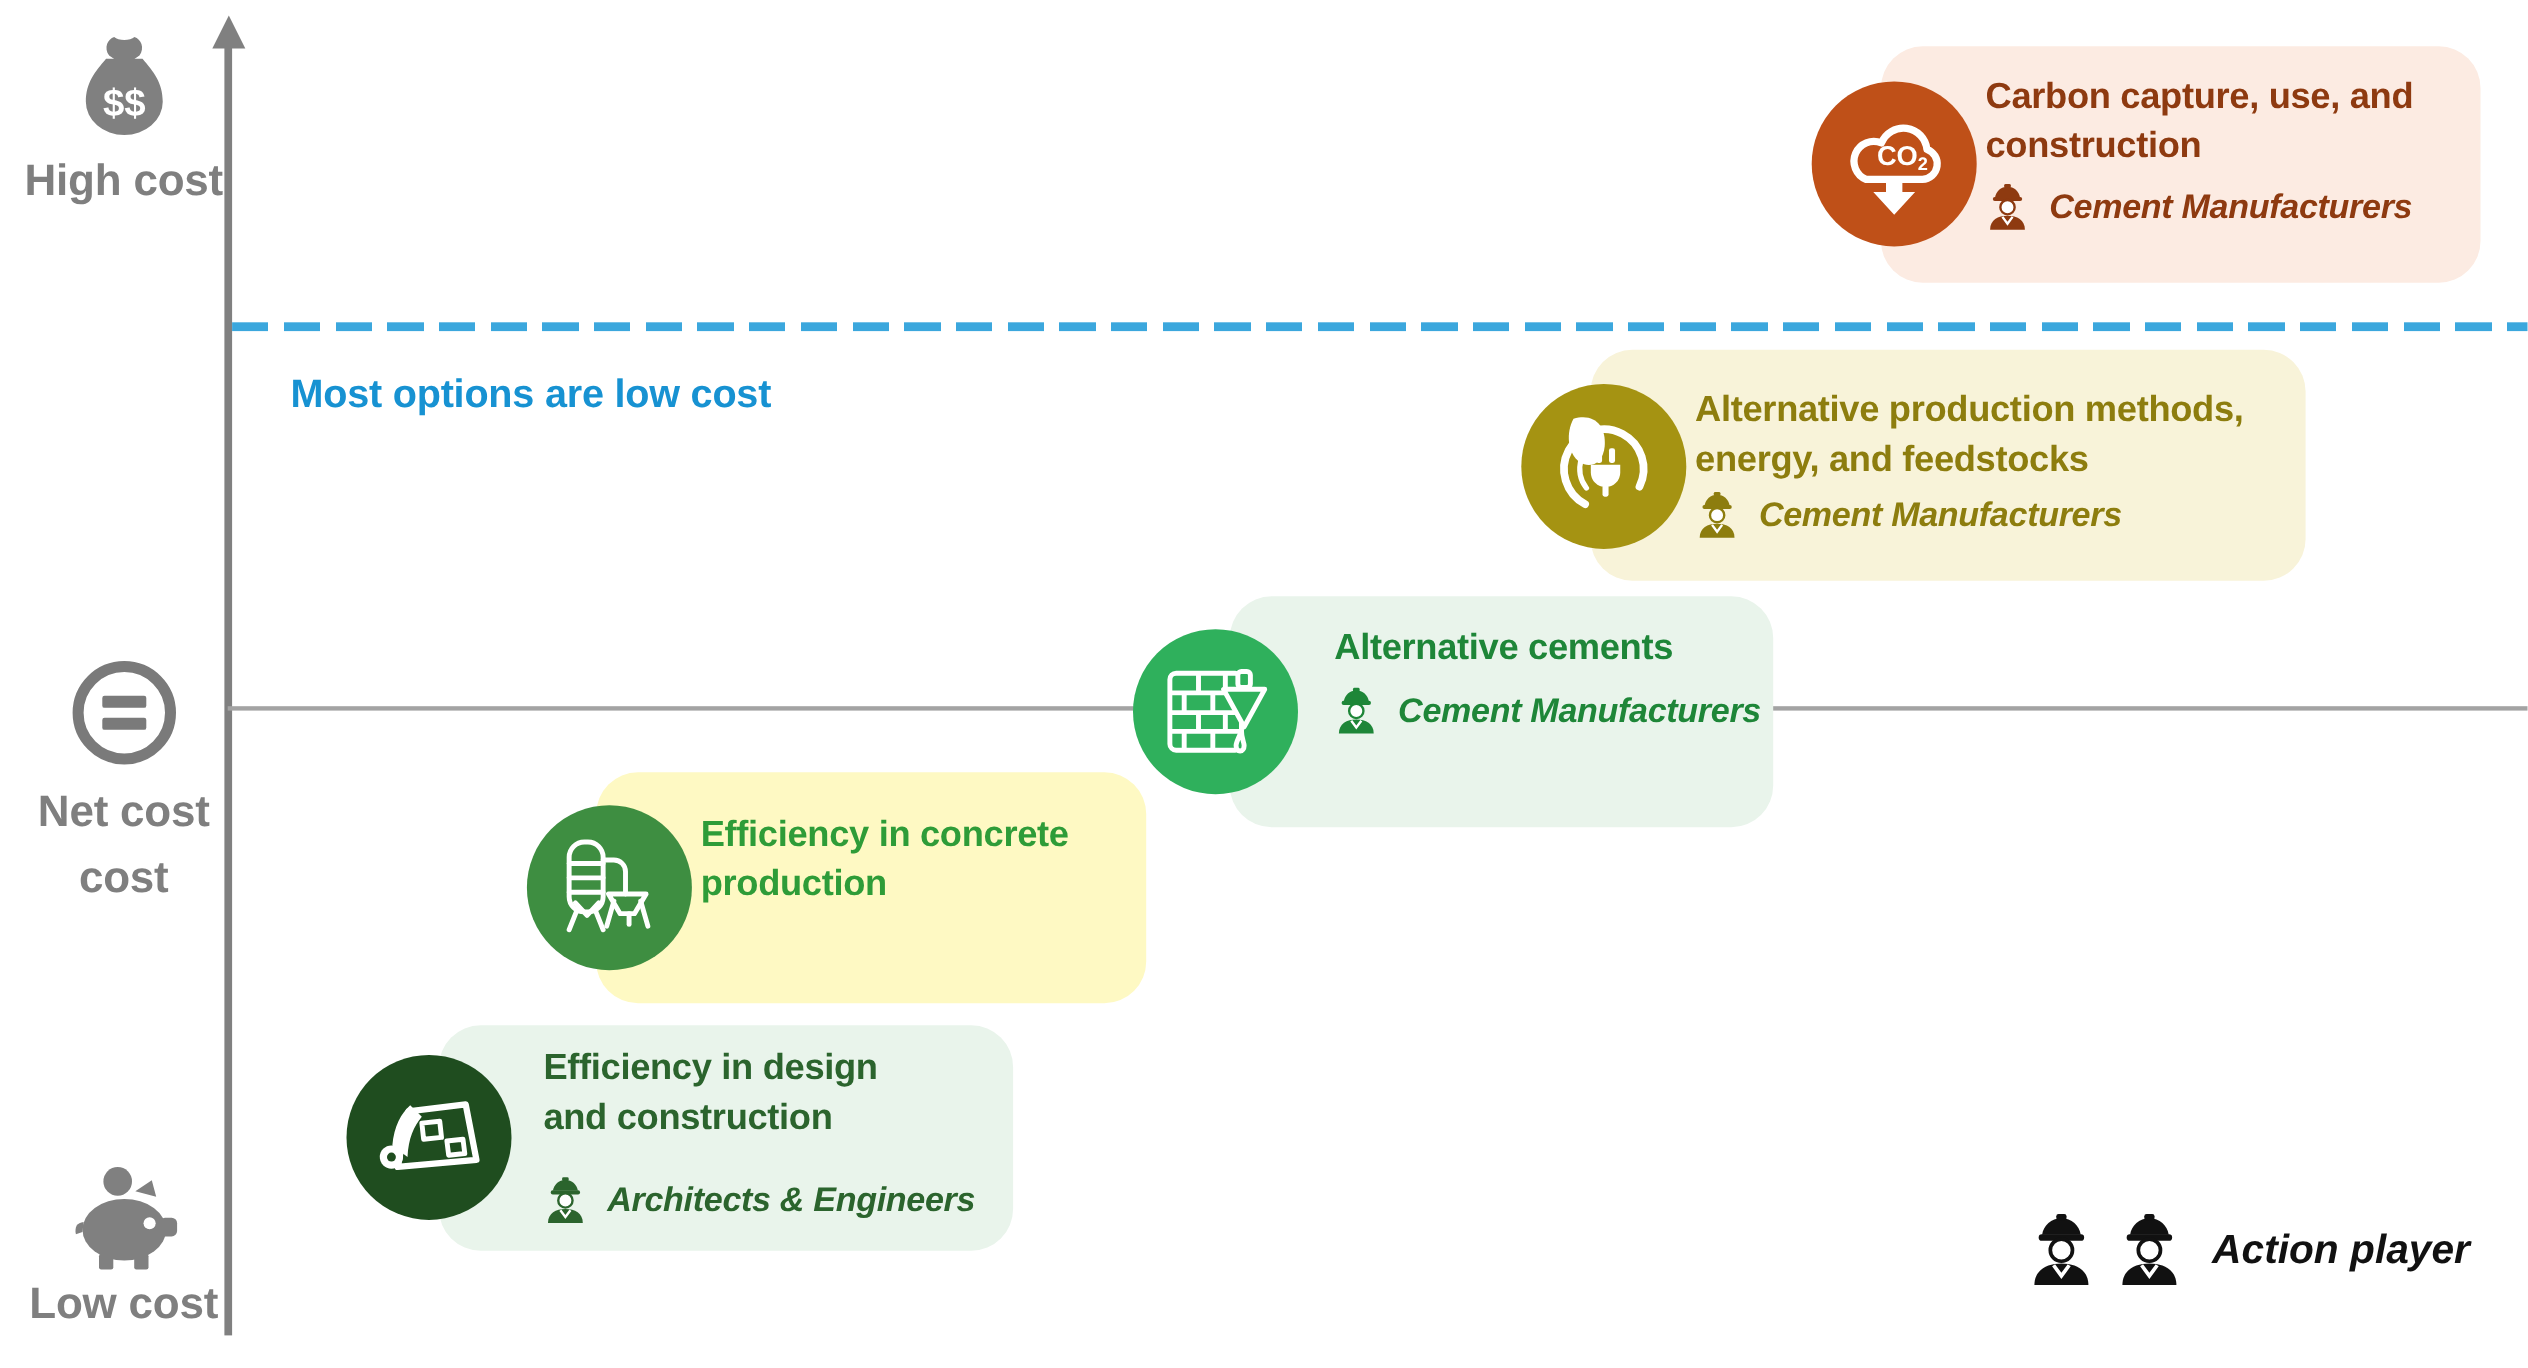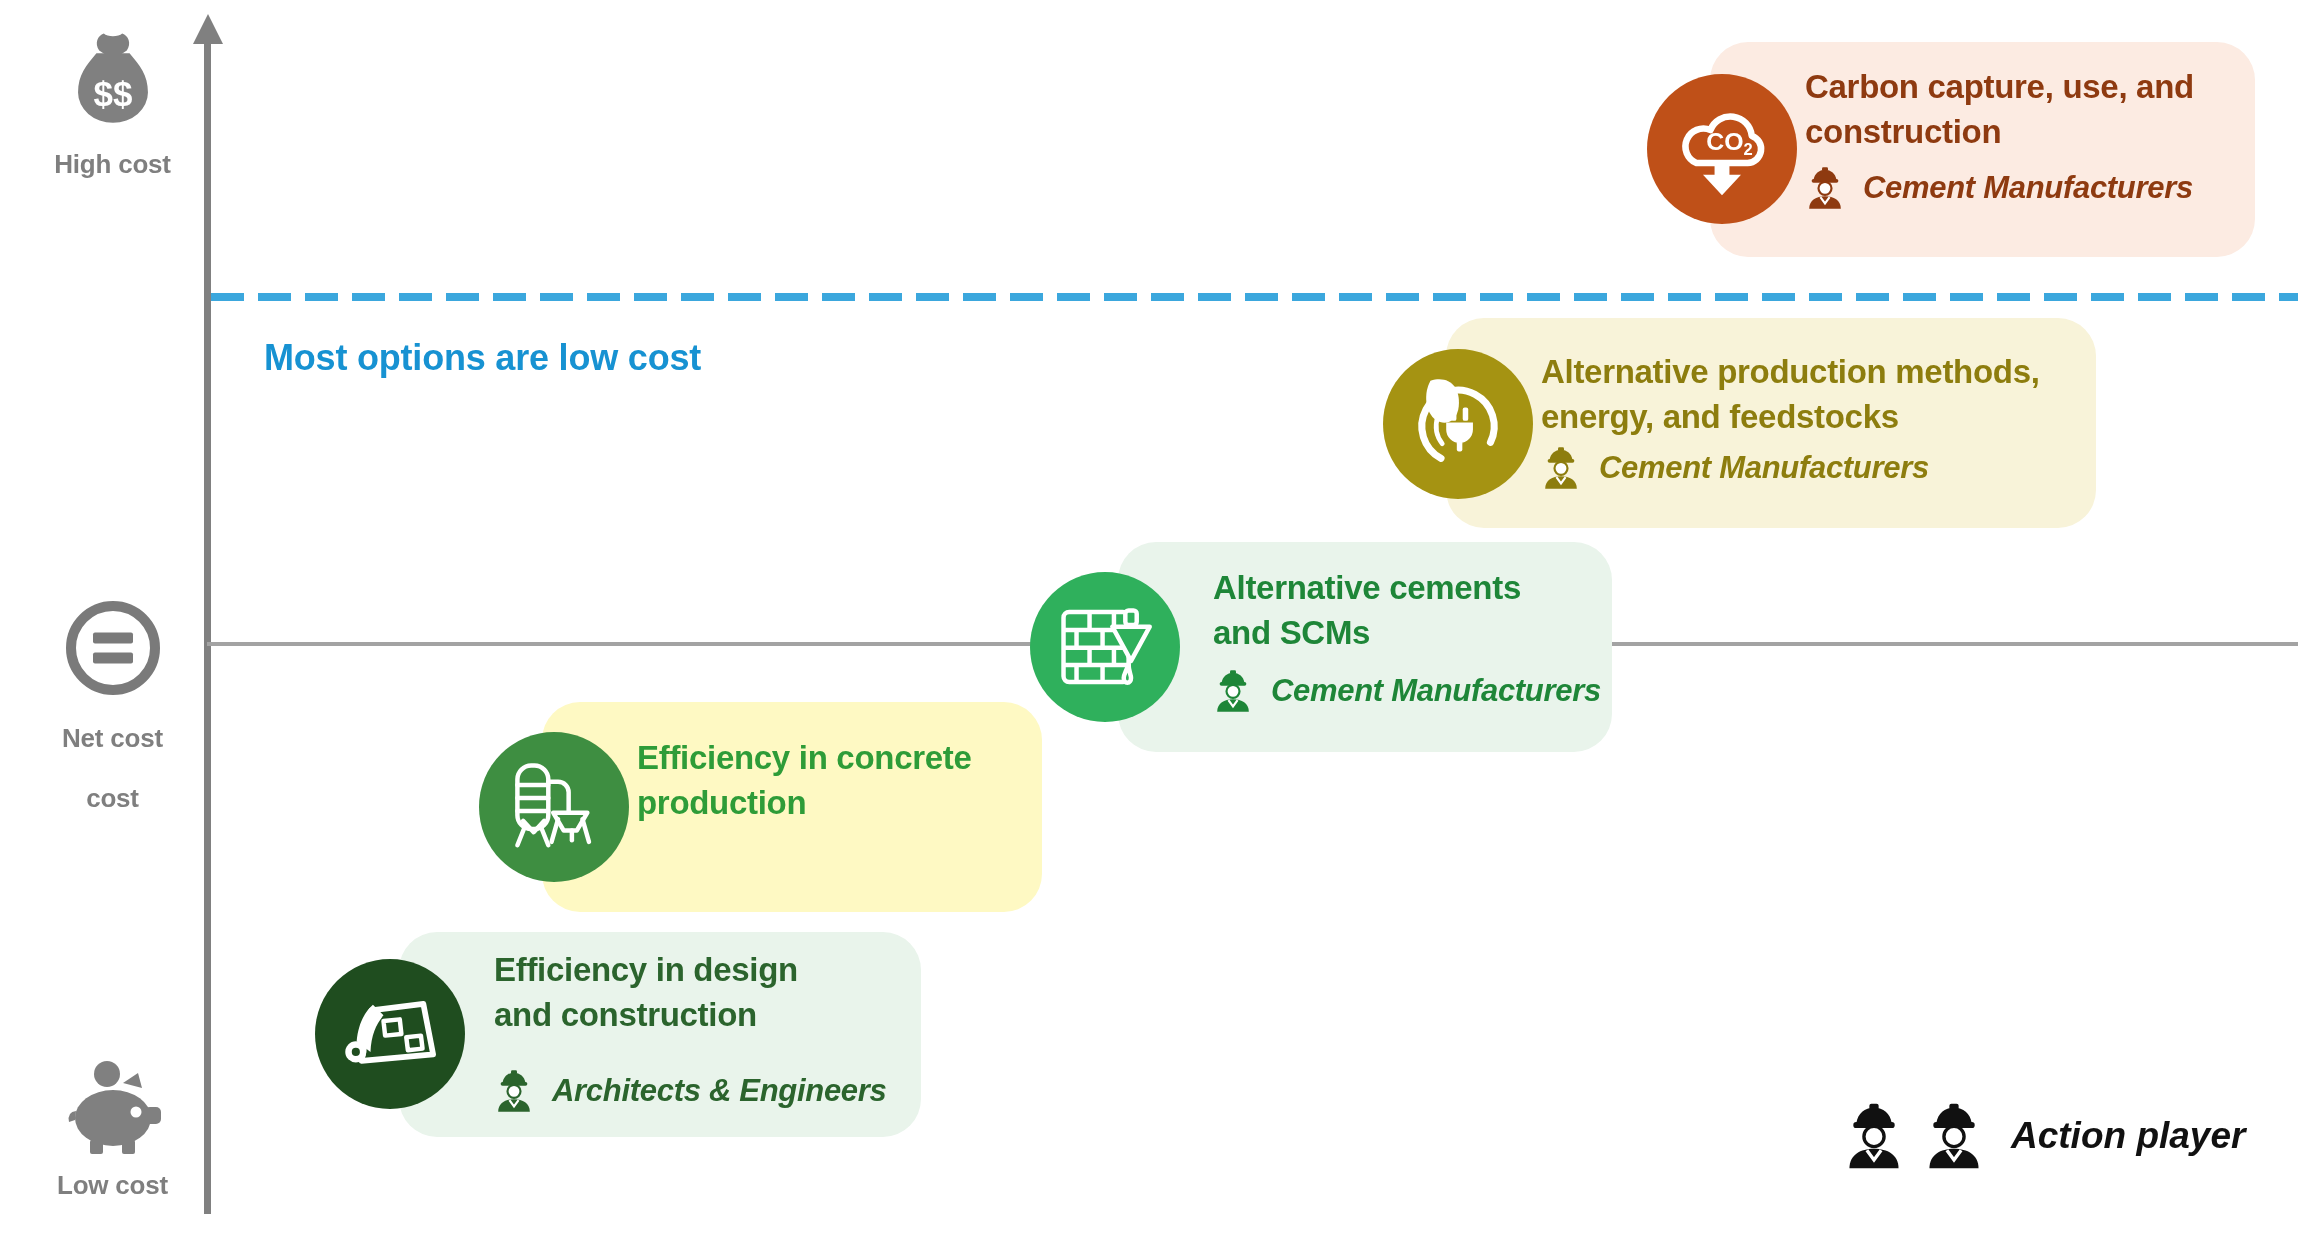--- a/index.html
+++ b/index.html
@@ -14,21 +14,21 @@
   #axis-vertical{position:absolute;left:204px;top:40px;width:7px;height:1174px;background:#808080;z-index:0;}
   #axis-arrowhead{position:absolute;left:193px;top:14px;width:0;height:0;
     border-left:15px solid transparent;border-right:15px solid transparent;
     border-bottom:30px solid #808080;z-index:0;}
   #netzero-line{position:absolute;left:207px;top:642px;width:2091px;height:4px;background:#A3A3A3;z-index:0;}
   #dashed-line{position:absolute;left:211px;top:293px;width:2087px;height:8px;z-index:0;
     background:repeating-linear-gradient(90deg,var(--dash-color,#3BA7DD) 0 33px,transparent 33px 47px);}
   #annotation{position:absolute;left:264px;top:337px;font-size:36px;font-weight:bold;letter-spacing:-0.2px;z-index:1;}
   
   .axis-group{position:absolute;left:15px;width:195px;display:flex;flex-direction:column;align-items:center;z-index:1;}
-  .axis-group .axis-label{font-weight:bold;font-size:26px;line-height:44px;text-align:center;letter-spacing:-0.2px;}
+  .axis-group .axis-label{font-weight:bold;font-size:40px;line-height:44px;text-align:center;letter-spacing:-0.2px;}
   #group-high{top:28px;}
   #group-high .axis-label{margin-top:10px;}
   #group-netzero{top:596px;}
   #group-netzero .axis-label{margin-top:16px;}
   #group-low{top:1055px;}
   #group-low .axis-label{margin-top:6px;}
   
   .card{position:absolute;border-radius:38px;z-index:1;}
   .card-text{position:absolute;left:95px;top:0;}
   .title-line{font-size:33px;font-weight:bold;line-height:45px;white-space:nowrap;letter-spacing:-0.3px;}
@@ -164,21 +164,20 @@
       <rect x="66" y="54" width="7" height="17" rx="2.5" fill="#ffffff"></rect>
       <rect x="81" y="54" width="7" height="17" rx="2.5" fill="#ffffff"></rect>
       <path d="M60 73h34v9a17 17 0 0 1-34 0z" fill="#ffffff"></path>
       <rect x="73.5" y="97" width="7" height="13" rx="2.5" fill="#ffffff"></rect>
     </svg>
   </div>
 
   <div class="card" id="card-3" style="background: rgb(233, 244, 235); color: rgb(30, 134, 56);">
     <div class="card-text">
       <div class="title-line">Alternative cements</div>
-      <div class="title-line">and SCMs</div>
       <div class="role-row">
         <svg class="worker-svg" viewBox="0 0 48 50">
             <use href="#worker-glyph"></use>
           </svg>
         <span class="role-text">Cement Manufacturers</span>
       </div>
     </div>
   </div>
   <div class="icon-circle" id="icon-circle-3" style="--icon-bg: #2FB05C;">
     <svg width="122" height="122" viewBox="0 0 150 150">

